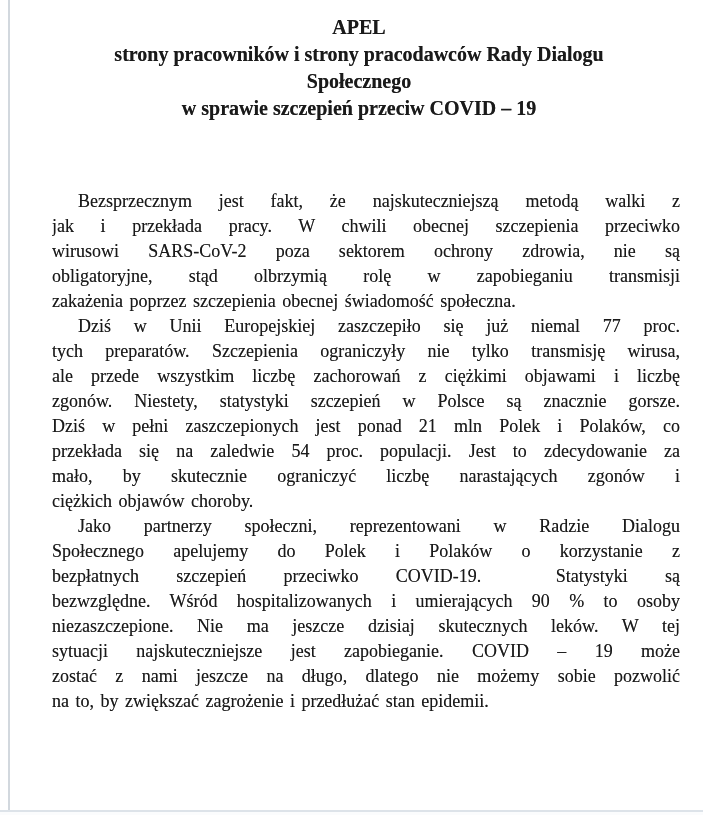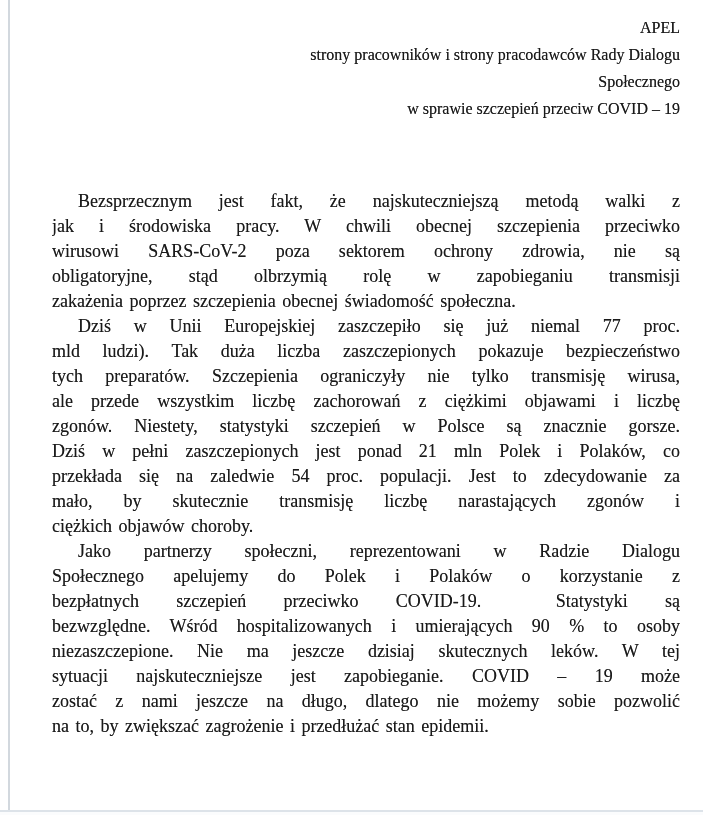--- a/index.html
+++ b/index.html
@@ -28,24 +28,24 @@
   }
   .below-strip {
     position: absolute; left: 0; top: 812px;
     width: 703px; height: 3px;
     background: #fbfcfd;
   }
   .content {
     position: absolute; left: 38px; top: 14px; width: 642px;
   }
   .title {
-    font-weight: 400;
-    font-size: 16px;
+    font-weight: 700;
+    font-size: 20px;
     line-height: 27px;
-    text-align: right;
+    text-align: center;
     text-shadow: 0 0 0.5px rgba(26,26,26,0.65);
   }
   .body-text {
     margin-top: 67px;
     font-size: 18px;
     line-height: 25px;
     text-shadow: 0 0 0.5px rgba(26,26,26,0.55);
     margin-left: 14px;
   }
   .line {
@@ -76,35 +76,34 @@
       <div>APEL</div>
       <div>strony pracowników i strony pracodawców Rady Dialogu</div>
       <div>Społecznego</div>
       <div>w sprawie szczepień przeciw COVID – 19</div>
     </div>
 
     <div class="body-text">
 
       <div class="para">
         <div class="line first">Bezsprzecznym jest fakt, że najskuteczniejszą metodą walki z</div>
-        <div class="line">jak i środowiska pracy. W chwili obecnej szczepienia przeciwko</div>
+        <div class="line">jak i przekłada pracy. W chwili obecnej szczepienia przeciwko</div>
         <div class="line">wirusowi SARS-CoV-2 poza sektorem ochrony zdrowia, nie są</div>
         <div class="line">obligatoryjne, stąd olbrzymią rolę w zapobieganiu transmisji</div>
         <div class="line last">zakażenia poprzez szczepienia obecnej świadomość społeczna.</div>
       </div>
 
       <div class="para">
         <div class="line first">Dziś w Unii Europejskiej zaszczepiło się już niemal 77 proc.</div>
-        <div class="line">mld ludzi). Tak duża liczba zaszczepionych pokazuje bezpieczeństwo</div>
         <div class="line">tych preparatów. Szczepienia ograniczyły nie tylko transmisję wirusa,</div>
         <div class="line">ale przede wszystkim liczbę zachorowań z ciężkimi objawami i liczbę</div>
         <div class="line">zgonów. Niestety, statystyki szczepień w Polsce są znacznie gorsze.</div>
         <div class="line">Dziś w pełni zaszczepionych jest ponad 21 mln Polek i Polaków, co</div>
         <div class="line">przekłada się na zaledwie 54 proc. populacji. Jest to zdecydowanie za</div>
-        <div class="line">mało, by skutecznie transmisję liczbę narastających zgonów i</div>
+        <div class="line">mało, by skutecznie ograniczyć liczbę narastających zgonów i</div>
         <div class="line last">ciężkich objawów choroby.</div>
       </div>
 
       <div class="para">
         <div class="line first">Jako partnerzy społeczni, reprezentowani w Radzie Dialogu</div>
         <div class="line">Społecznego apelujemy do Polek i Polaków o korzystanie z</div>
         <div class="line">bezpłatnych szczepień przeciwko COVID-19.&nbsp; Statystyki są</div>
         <div class="line">bezwzględne. Wśród hospitalizowanych i umierających 90 % to osoby</div>
         <div class="line">niezaszczepione. Nie ma jeszcze dzisiaj skutecznych leków. W tej</div>
         <div class="line">sytuacji najskuteczniejsze jest zapobieganie. COVID – 19 może</div>

